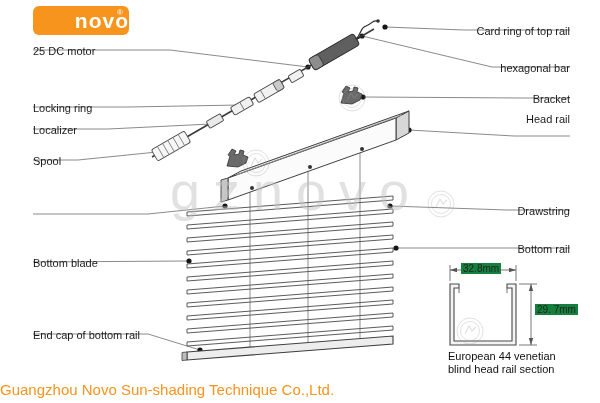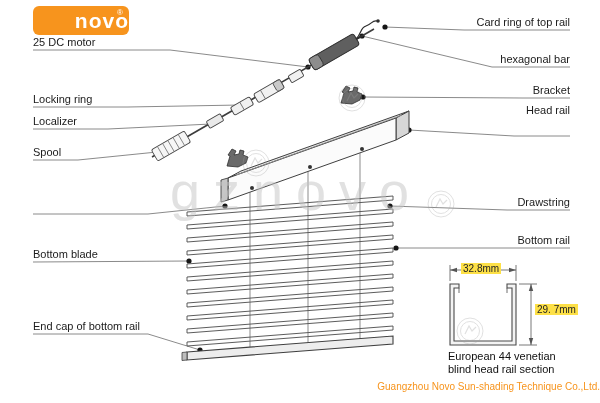--- a/index.html
+++ b/index.html
@@ -1,32 +1,32 @@
 <!DOCTYPE html>
 <html style="--brand-orange: #F7941D; --diagram-line: #3f3f3f;"><head>
 <meta charset="utf-8">
 <style>
   * { margin:0; padding:0; box-sizing:border-box; }
   html,body { background:#fff; font-family:"Liberation Sans", sans-serif; }
   .stage { position:relative; width:600px; height:403px; background:#fff; overflow:hidden; }
   svg.draw { position:absolute; left:0; top:0; }
-  .label { position:absolute; font-size:11px; color:#1b1b1b; white-space:nowrap; line-height:13px; }
+  .label { position:absolute; font-size:11px; color:#1b1b1b; white-space:nowrap; line-height:13px;margin-top:9px; }
   .label.l { left:33px; }
   .label.r { right:30px; text-align:right; }
   .logo { position:absolute; left:33px; top:6px; width:96px; height:29px;
           background:var(--brand-orange, #F7941D); border-radius:6px;
           color:#fff; display:flex; align-items:center; justify-content:flex-end;
           font-weight:bold; font-size:21px; letter-spacing:1px; }
   .logo .reg { position:absolute; right:5px; top:2px; font-size:8px; font-weight:normal; }
   .watermark { position:absolute; left:170px; top:160px; font-size:54px; letter-spacing:13px;
                color:#c3c3c3; opacity:0.5; pointer-events:none;text-align:center; }
-  .dim { position:absolute; font-size:10px; color:#222; background:#fde047; padding:0 2px; white-space:nowrap; }
+  .dim { position:absolute; font-size:10px; color:#222; background:#15803d; padding:0 2px; white-space:nowrap; }
   .caption { position:absolute; font-size:11px; color:#101010; white-space:nowrap; }
-  .footer { position:absolute; left:0; right:0; top:381px; text-align:right;
-            font-size:10px; color:var(--brand-orange, #F7941D); }
+  .footer { position:absolute; left:0; right:0; top:381px; text-align:left;
+            font-size:15px; color:var(--brand-orange, #F7941D); }
 </style>
 </head>
 <body>
 
 <div class="stage">
 
   <svg class="draw" width="600" height="403" viewBox="0 0 600 403">
 
     <g stroke="#7d7d7d" stroke-width="0.9" fill="none">
       <polyline points="33,50 170,50 308,67"></polyline>

